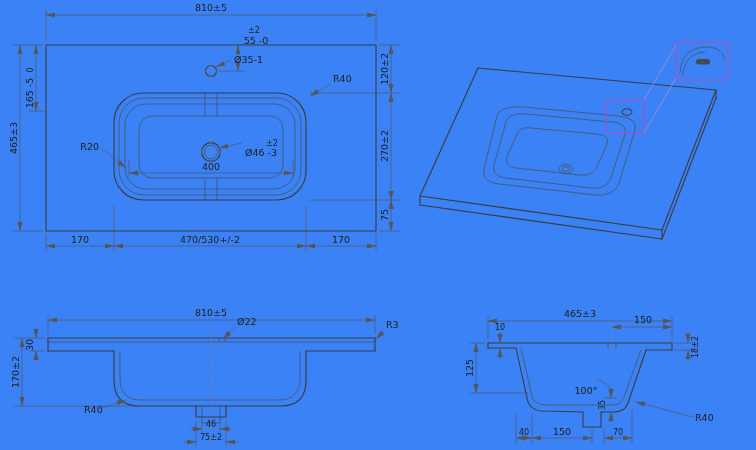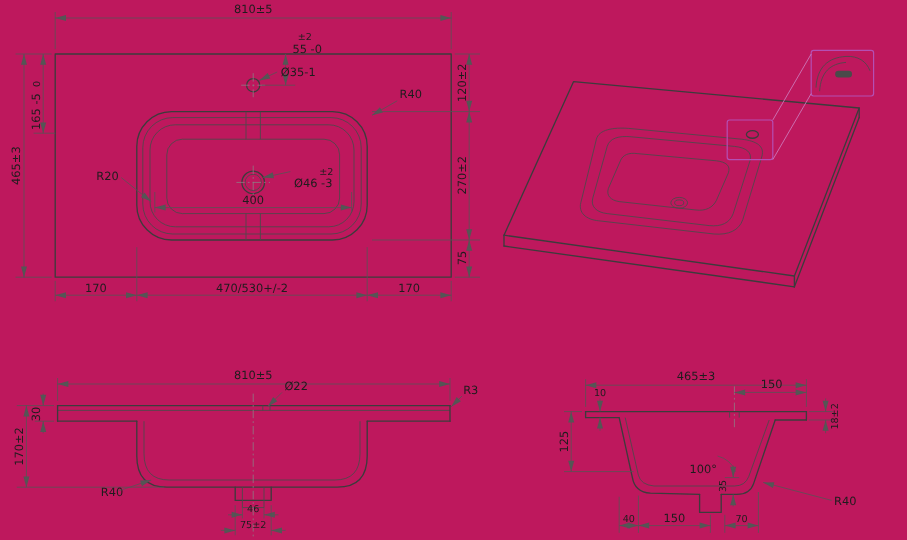--- a/index.html
+++ b/index.html
@@ -1,16 +1,16 @@
 <!DOCTYPE html>
 <html><head>
 <meta charset="utf-8">
 <style>
   html,body{margin:0;padding:0;background:#ffffff;}
-  .canvas{position:relative;width:756px;height:450px;background:#be185d;overflow:hidden;
+  .canvas{position:relative;width:756px;height:450px;background:#3b82f6;overflow:hidden;
           font-family:"DejaVu Sans",sans-serif;}
   svg{display:block;}
   .ln{stroke:#3c3c3c;stroke-width:1.1;fill:none;stroke-linejoin:round;stroke-linecap:round;}
   .th{stroke:#4a4a4a;stroke-width:0.7;fill:none;stroke-linejoin:round;}
   .dm{stroke:#555;stroke-width:0.65;fill:none;}
   .cl{stroke:#888;stroke-width:0.6;fill:none;stroke-dasharray:7 2.5 1.5 2.5;}
   .mg{stroke:#b44fb4;stroke-width:1;fill:none;}
   .mgl{stroke:#cf8fcf;stroke-width:0.6;fill:none;}
   text{font-family:"DejaVu Sans",sans-serif;font-size:9.5px;fill:#1d1d1d;}
   .sm{font-size:8px;}

